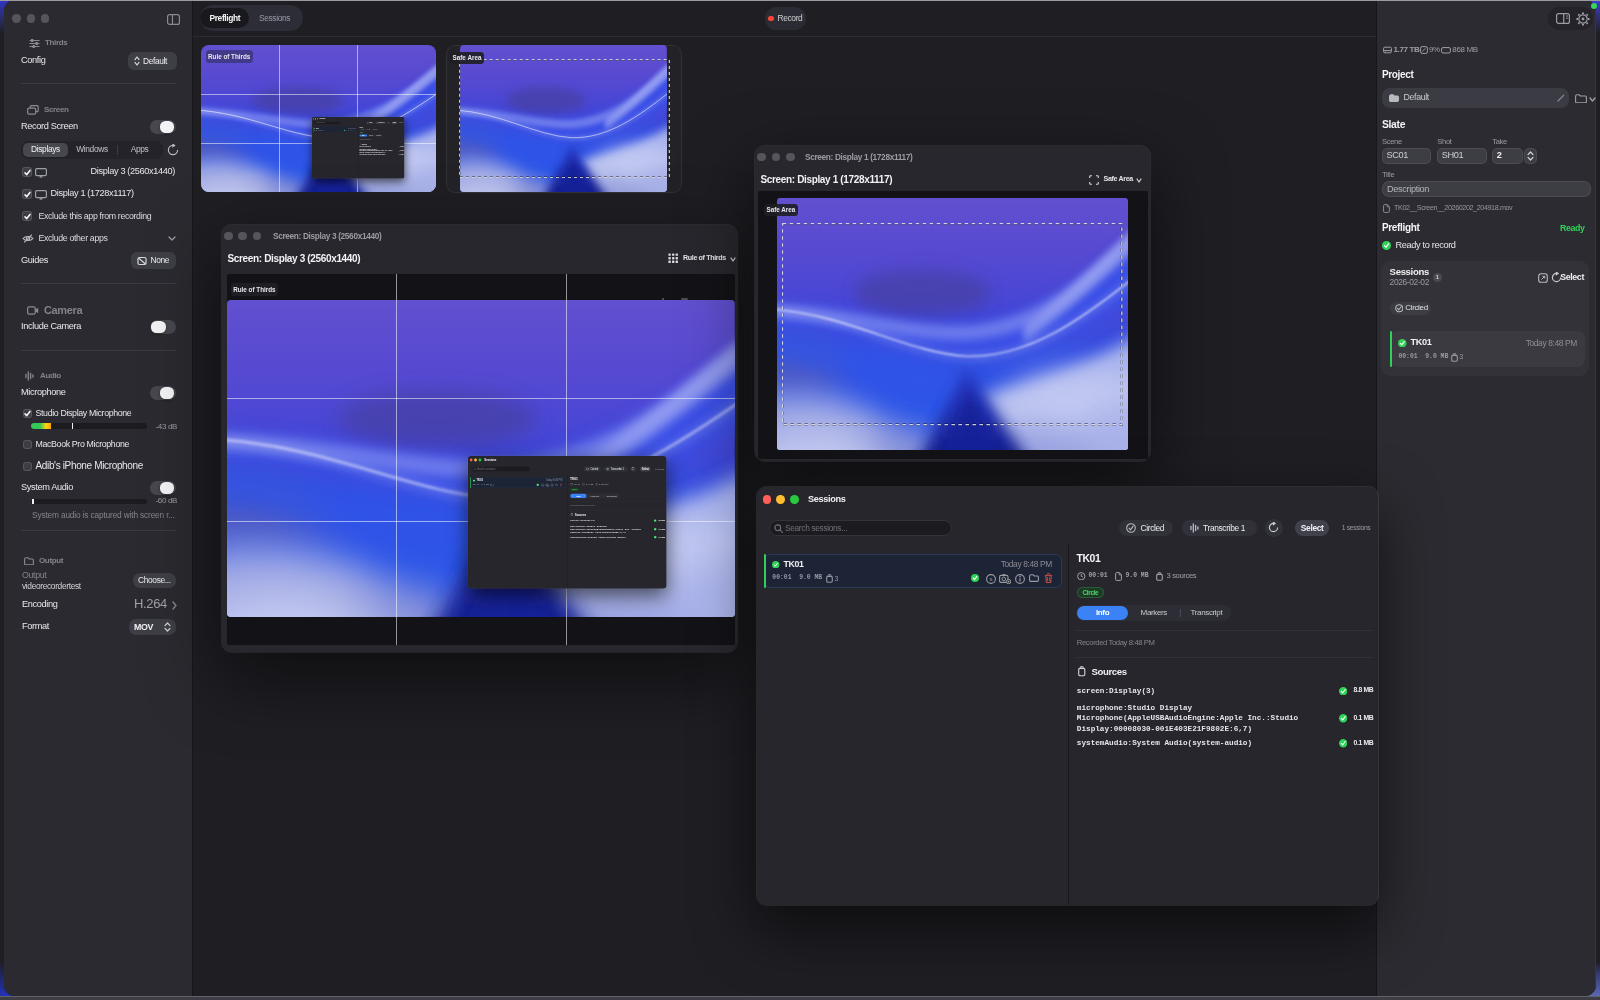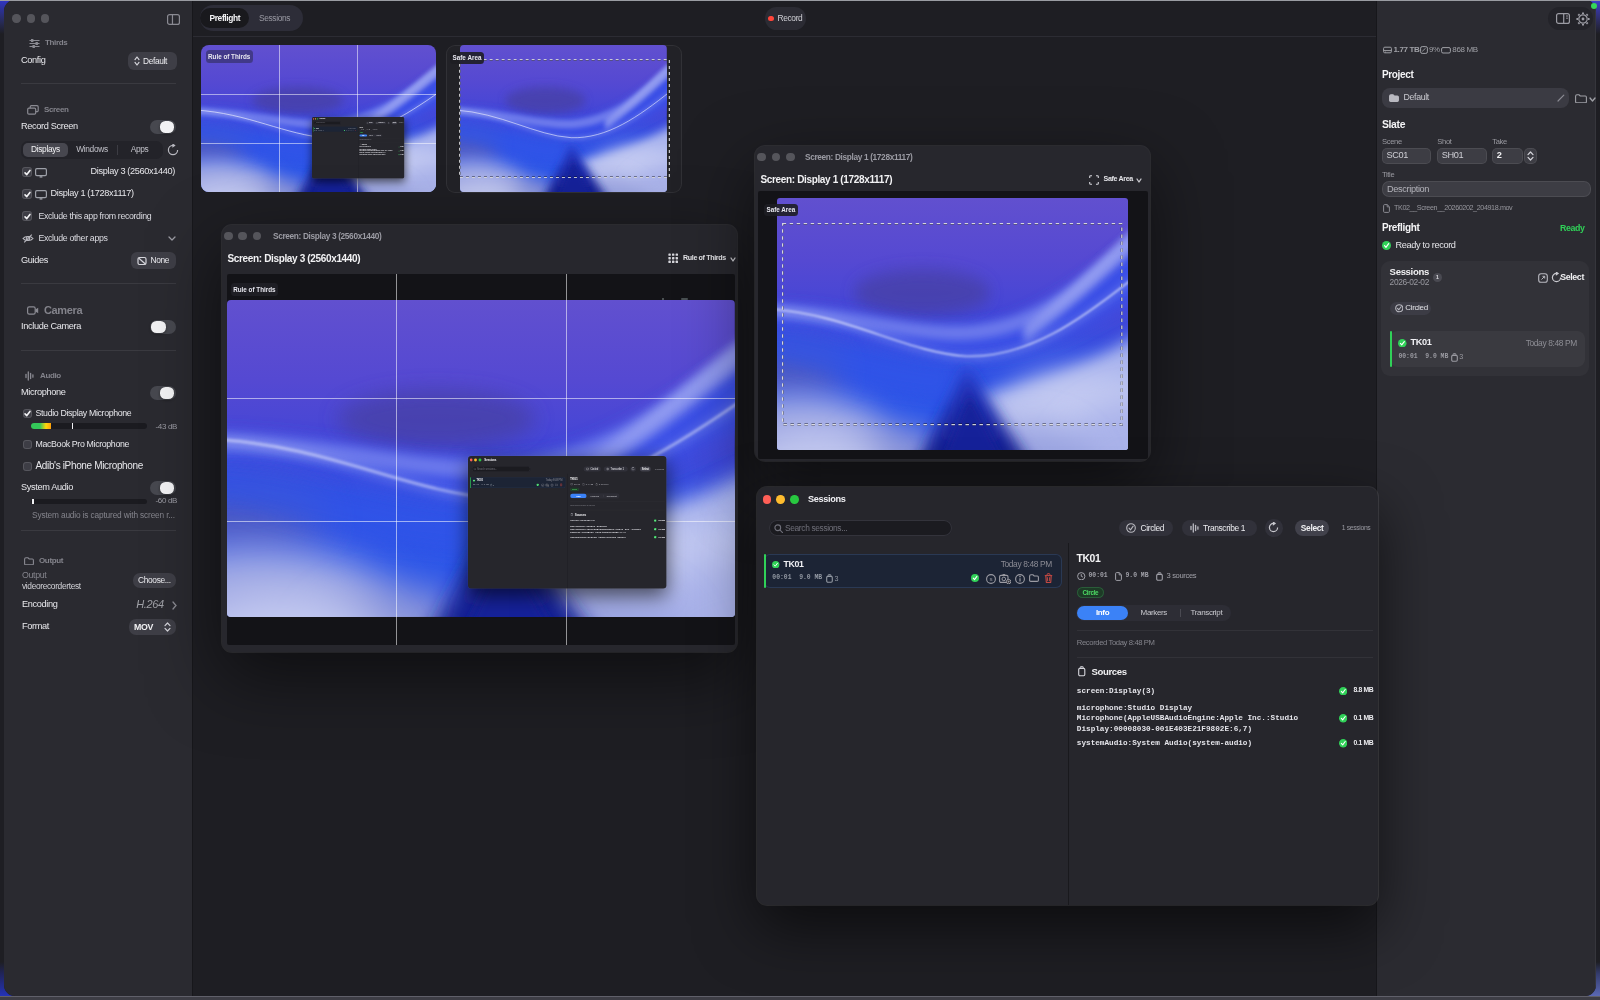--- a/index.html
+++ b/index.html
@@ -147,21 +147,21 @@
       <div class="" style="left:21px;top:530px;width:155px;height:1px;background:#3a3a40;"></div>
       <svg style="position:absolute;left:24px;top:556.5px;" width="10" height="8.5" viewBox="0 0 10 8.5" fill="none">
         <path d="M0.6 2.2 Q0.6 0.8 2 0.8 L4 0.8 L5.2 2 L8.4 2 Q9.4 2 9.4 3.2 L9.4 6.7 Q9.4 7.9 8.2 7.9 L1.8 7.9 Q0.6 7.9 0.6 6.7 Z" stroke="#8a8a92" stroke-width="1.1" fill="none"></path>
       </svg>
       <div style="position:absolute;left:39px;top:554.5px;height:12.0px;line-height:12.0px;font-size:8.0px;color:#83838b;font-weight:700;text-align:left;white-space:nowrap;letter-spacing:-0.35px;">Output</div>
       <div style="position:absolute;left:22px;top:568.6px;height:12.8px;line-height:12.8px;font-size:8.8px;color:#84848c;font-weight:400;text-align:left;white-space:nowrap;letter-spacing:-0.35px;">Output</div>
       <div style="position:absolute;left:22px;top:580.3px;height:12.4px;line-height:12.4px;font-size:8.4px;color:#d2d2d7;font-weight:400;text-align:left;white-space:nowrap;letter-spacing:-0.35px;">videorecordertest</div>
       <div class="" style="left:132.8px;top:572.5px;width:43.2px;height:15px;border-radius:7px;background:#3e3e46;"></div>
       <div style="position:absolute;left:132.8px;top:573.8px;width:43.2px;height:12.4px;line-height:12.4px;font-size:8.4px;color:#ececf0;font-weight:500;text-align:center;white-space:nowrap;letter-spacing:-0.35px;">Choose...</div>
       <div style="position:absolute;left:22px;top:598.1px;height:13.2px;line-height:13.2px;font-size:9.2px;color:#e8e8ec;font-weight:400;text-align:left;white-space:nowrap;letter-spacing:-0.35px;">Encoding</div>
-      <div style="position:absolute;left:134px;top:598.3px;width:32px;height:12.8px;line-height:12.8px;font-size:11px;color:#9fa0a6;font-weight:400;text-align:center;white-space:nowrap;letter-spacing:-0.35px;font-style:italic;">H.264</div>
+      <div style="position:absolute;left:134px;top:598.3px;width:32px;height:12.8px;line-height:12.8px;font-size:13px;color:#9fa0a6;font-weight:400;text-align:right;white-space:nowrap;letter-spacing:-0.35px;">H.264</div>
       <svg style="position:absolute;left:171.5px;top:600.5px;" width="5" height="9" viewBox="0 0 5 9" fill="none">
         <path d="M1 1 L4 4.5 L1 8" stroke="#8a8a92" stroke-width="1.3" stroke-linecap="round"></path>
       </svg>
       <div style="position:absolute;left:22px;top:620.4px;height:13.2px;line-height:13.2px;font-size:9.2px;color:#e8e8ec;font-weight:400;text-align:left;white-space:nowrap;letter-spacing:-0.35px;">Format</div>
       <div class="" style="left:128.6px;top:618.5px;width:47.4px;height:16px;border-radius:7px;background:#3e3e46;"></div>
       <div style="position:absolute;left:134px;top:620.6px;height:12.8px;line-height:12.8px;font-size:8.8px;color:#f2f2f4;font-weight:700;text-align:left;white-space:nowrap;letter-spacing:-0.35px;">MOV</div>
       <svg style="position:absolute;left:163.5px;top:622px;" width="7" height="10" viewBox="0 0 7 10" fill="none">
         <path d="M1 3.5999999999999996 L3.5 1 L6 3.5999999999999996" stroke="#d6d6dc" stroke-width="1.2" stroke-linecap="round" stroke-linejoin="round"></path>
         <path d="M1 6.4 L3.5 9 L6 6.4" stroke="#d6d6dc" stroke-width="1.2" stroke-linecap="round" stroke-linejoin="round"></path>
       </svg>

